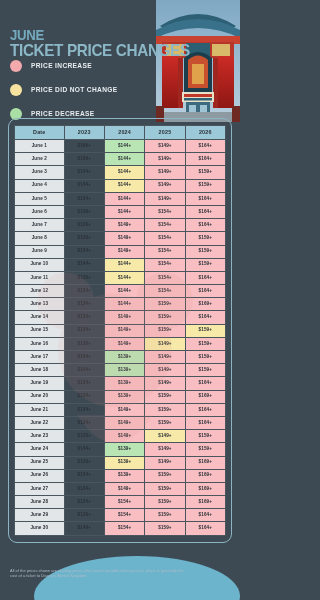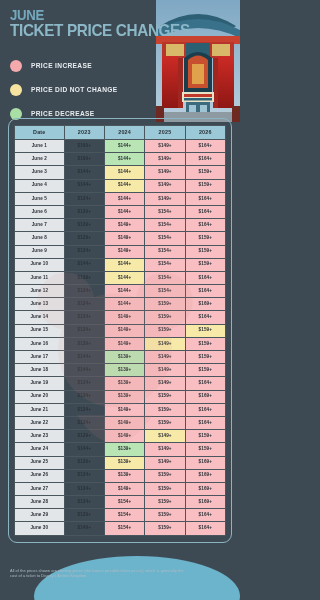--- a/index.html
+++ b/index.html
@@ -12,21 +12,21 @@
   #root { position:relative; width:240px; height:600px; background:#3d4a53; overflow:hidden; }
 
   
   .hero-photo {
     position:absolute; right:0; top:0; width:84px; height:122px;
     overflow:hidden;
   }
   .hero-photo svg { display:block; width:84px; height:122px; }
 
   
-  .title-block { position:absolute; left:10px; top:8px; width:150px; }
+  .title-block { position:absolute; left:10px; top:28px; width:150px; }
   .title-month {
     font-size:15px; font-weight:bold; letter-spacing:-0.3px;
     color:#74a9bd; line-height:13px;
     font-family:"Liberation Sans Narrow","Liberation Sans",sans-serif;
     transform:scaleX(0.88); transform-origin:left center;
   }
   .title-main {
     font-size:17px; font-weight:bold; letter-spacing:-0.4px;
     color:#8bb7c7; line-height:17px; margin-top:1px;
     font-family:"Liberation Sans Narrow","Liberation Sans",sans-serif;

